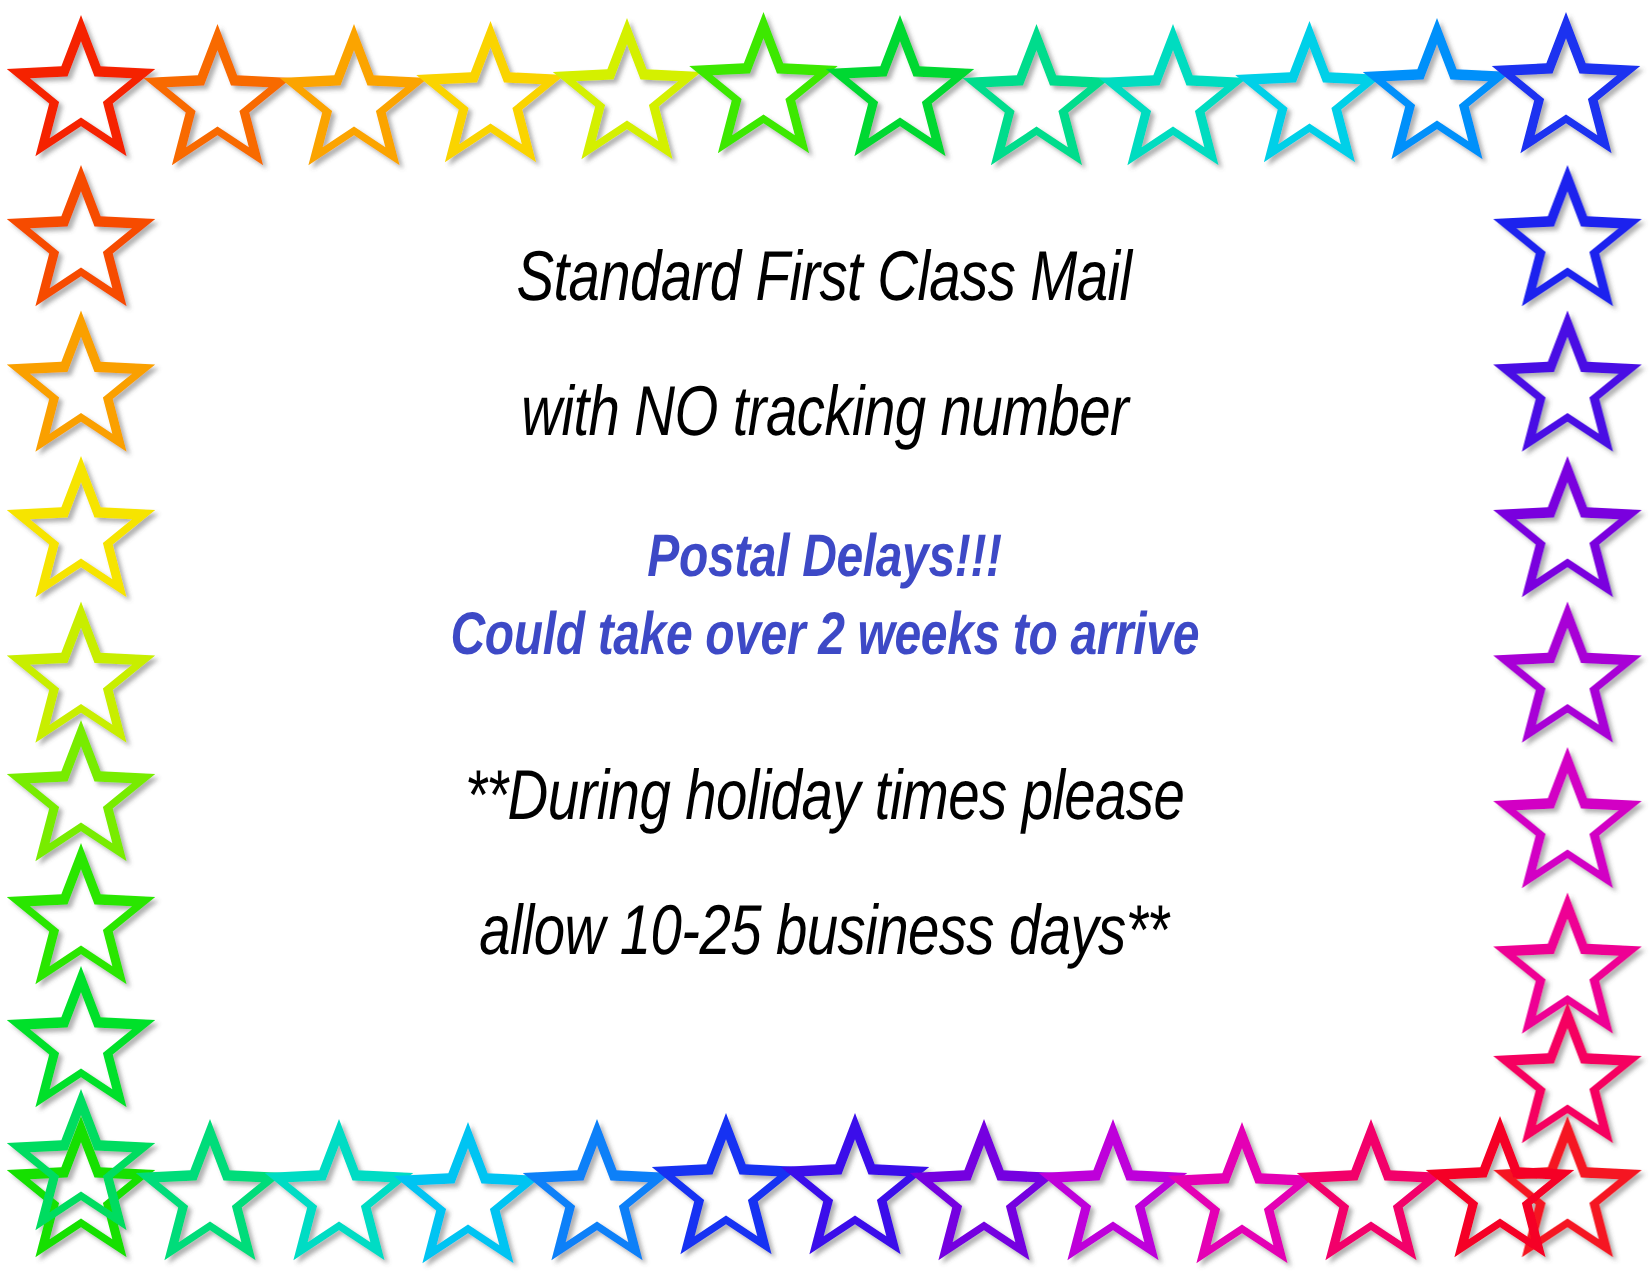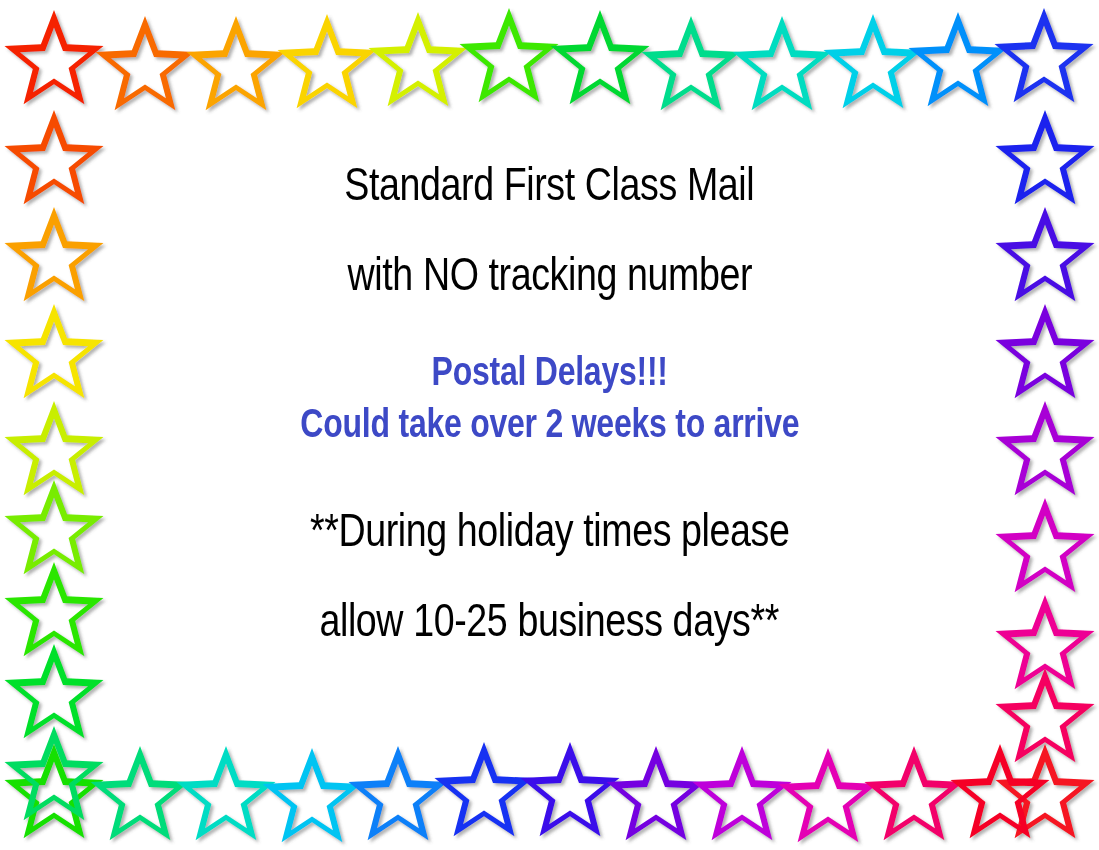--- a/index.html
+++ b/index.html
@@ -10,20 +10,21 @@
   }
   body {
     font-family: "Liberation Sans", sans-serif;
   }
   #poster {
     position: relative;
     width: 1099px;
     height: 850px;
     background: #ffffff;
     overflow: hidden;
+    font-style: italic;
   }
   
   #star-border {
     position: absolute;
     inset: 0;
     pointer-events: none;
   }
   #star-border svg {
     display: block;
     width: 1099px;

